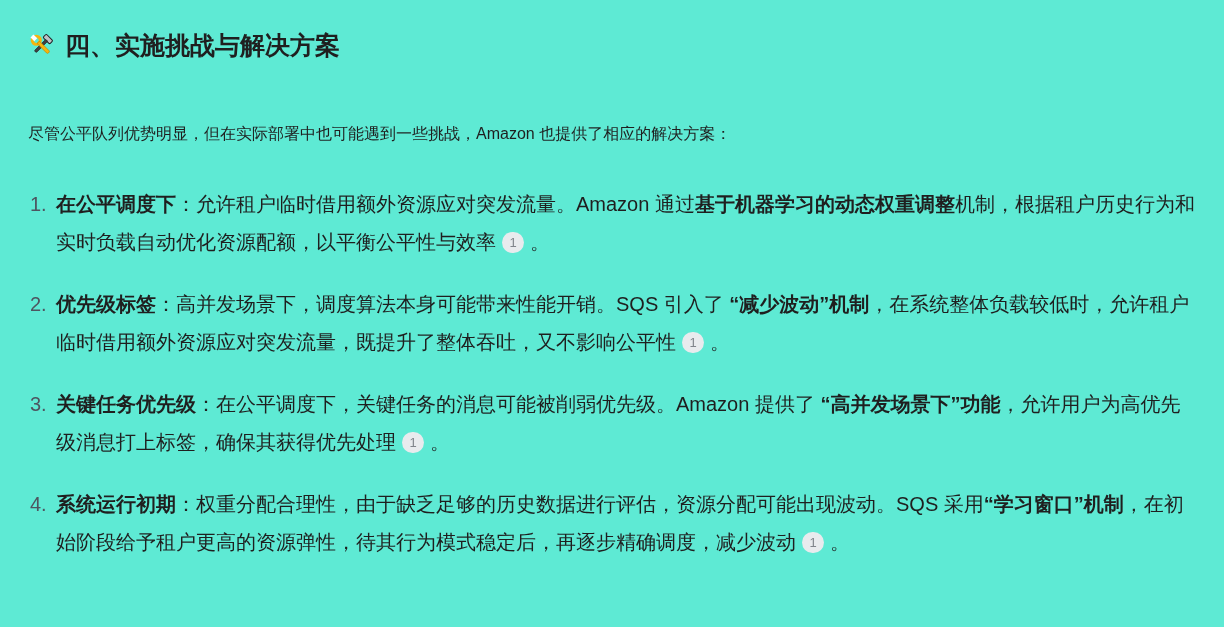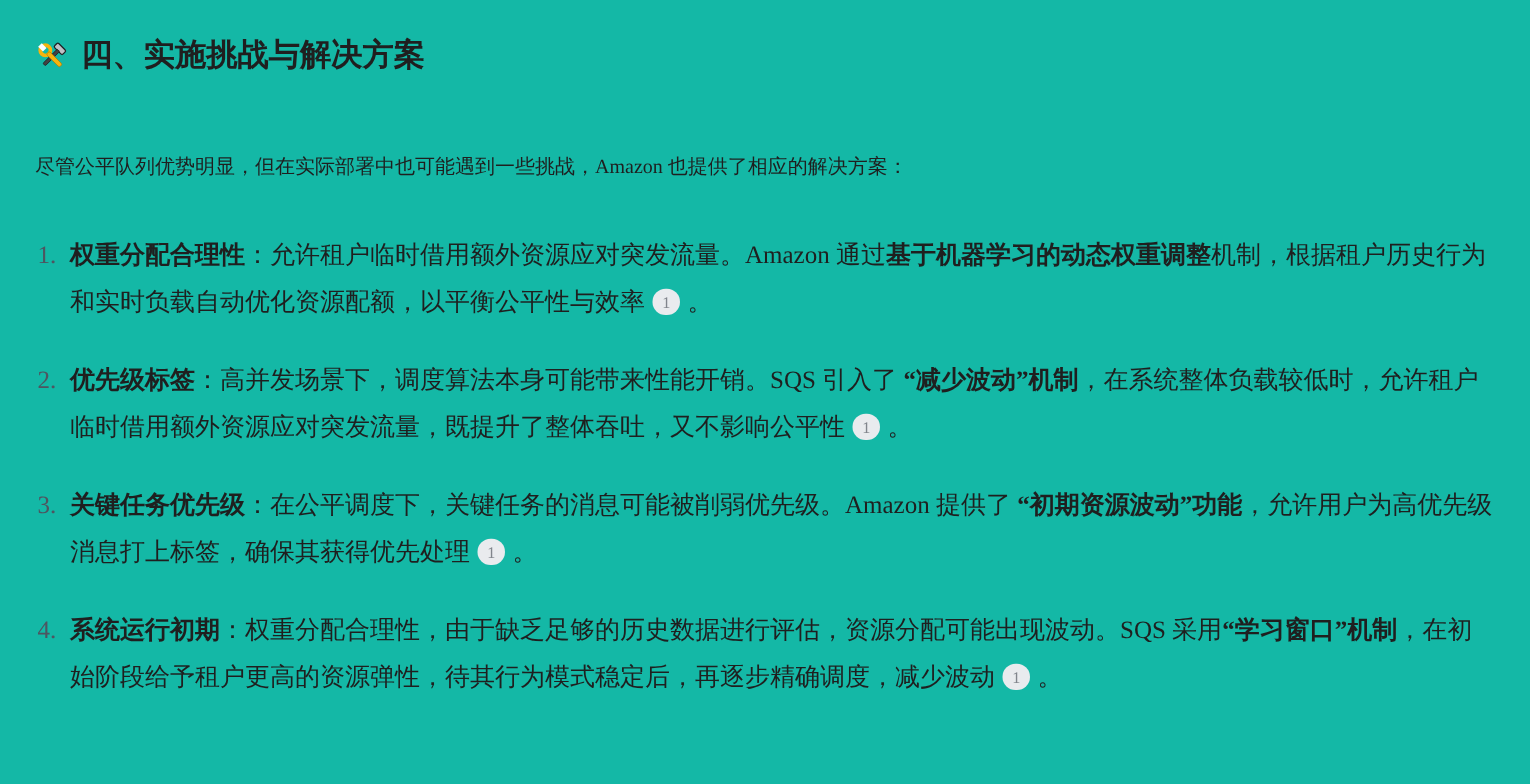--- a/index.html
+++ b/index.html
@@ -9,22 +9,21 @@
     font-family: "Liberation Sans", "DejaVu Sans", sans-serif;
     color: #1f1f1f;
     -webkit-font-smoothing: antialiased;
   }
   .page {
     width: 1224px;
     height: 627px;
     box-sizing: border-box;
     padding: 20px 28px 0 28px;
     overflow: hidden;
-    background: #14b8a6;
-    font-family: Liberation Serif, serif;
+    background: #5eead4;
   }
   
   .doc-heading {
     display: flex;
     align-items: center;
     gap: 10px;
     margin: 8px 0 0 0;
     font-size: 25px;
     font-weight: 700;
     color: #1f1f1f;
@@ -105,19 +104,19 @@
           <rect x="17.5" y="13" width="5" height="22" rx="2" fill="#f6b40e" stroke="#b27c00" stroke-width="0.8"></rect>
         </g>
       </svg>
     </span>
     <span>四、实施挑战与解决方案</span>
   </h2>
 
   <p class="intro">尽管公平队列优势明显，但在实际部署中也可能遇到一些挑战，Amazon 也提供了相应的解决方案：</p>
 
   <ol class="challenge-list">
-      <li class="challenge-item"><span class="marker">1.</span><span class="item-text"><strong>权重分配合理性</strong><span>：允许租户临时借用额外资源应对突发流量。Amazon 通过</span><strong>基于机器学习的动态权重调整</strong><span>机制，根据租户历史行为和实时负载自动优化资源配额，以平衡公平性与效率</span><span class="cite-badge">1</span><span>。</span></span></li>
+      <li class="challenge-item"><span class="marker">1.</span><span class="item-text"><strong>在公平调度下</strong><span>：允许租户临时借用额外资源应对突发流量。Amazon 通过</span><strong>基于机器学习的动态权重调整</strong><span>机制，根据租户历史行为和实时负载自动优化资源配额，以平衡公平性与效率</span><span class="cite-badge">1</span><span>。</span></span></li>
       <li class="challenge-item"><span class="marker">2.</span><span class="item-text"><strong>优先级标签</strong><span>：高并发场景下，调度算法本身可能带来性能开销。SQS 引入了 </span><strong>“减少波动”机制</strong><span>，在系统整体负载较低时，允许租户临时借用额外资源应对突发流量，既提升了整体吞吐，又不影响公平性</span><span class="cite-badge">1</span><span>。</span></span></li>
-      <li class="challenge-item"><span class="marker">3.</span><span class="item-text"><strong>关键任务优先级</strong><span>：在公平调度下，关键任务的消息可能被削弱优先级。Amazon 提供了 </span><strong>“初期资源波动”功能</strong><span>，允许用户为高优先级消息打上标签，确保其获得优先处理</span><span class="cite-badge">1</span><span>。</span></span></li>
+      <li class="challenge-item"><span class="marker">3.</span><span class="item-text"><strong>关键任务优先级</strong><span>：在公平调度下，关键任务的消息可能被削弱优先级。Amazon 提供了 </span><strong>“高并发场景下”功能</strong><span>，允许用户为高优先级消息打上标签，确保其获得优先处理</span><span class="cite-badge">1</span><span>。</span></span></li>
       <li class="challenge-item"><span class="marker">4.</span><span class="item-text"><strong>系统运行初期</strong><span>：权重分配合理性，由于缺乏足够的历史数据进行评估，资源分配可能出现波动。SQS 采用</span><strong>“学习窗口”机制</strong><span>，在初始阶段给予租户更高的资源弹性，待其行为模式稳定后，再逐步精确调度，减少波动</span><span class="cite-badge">1</span><span>。</span></span></li>
     </ol>
 
 </div>
 
 </body></html>

